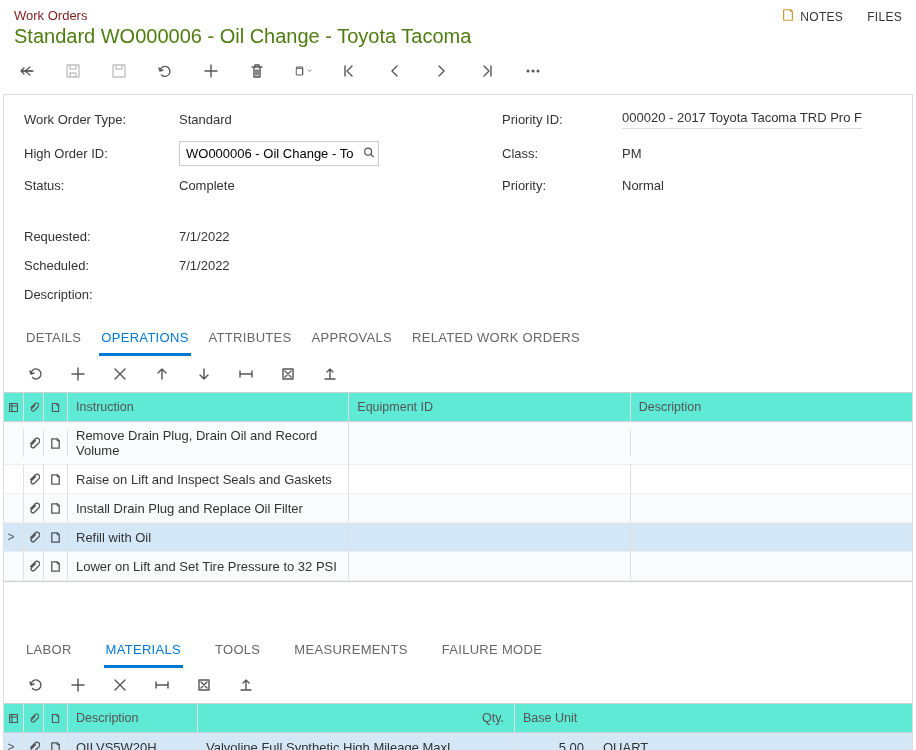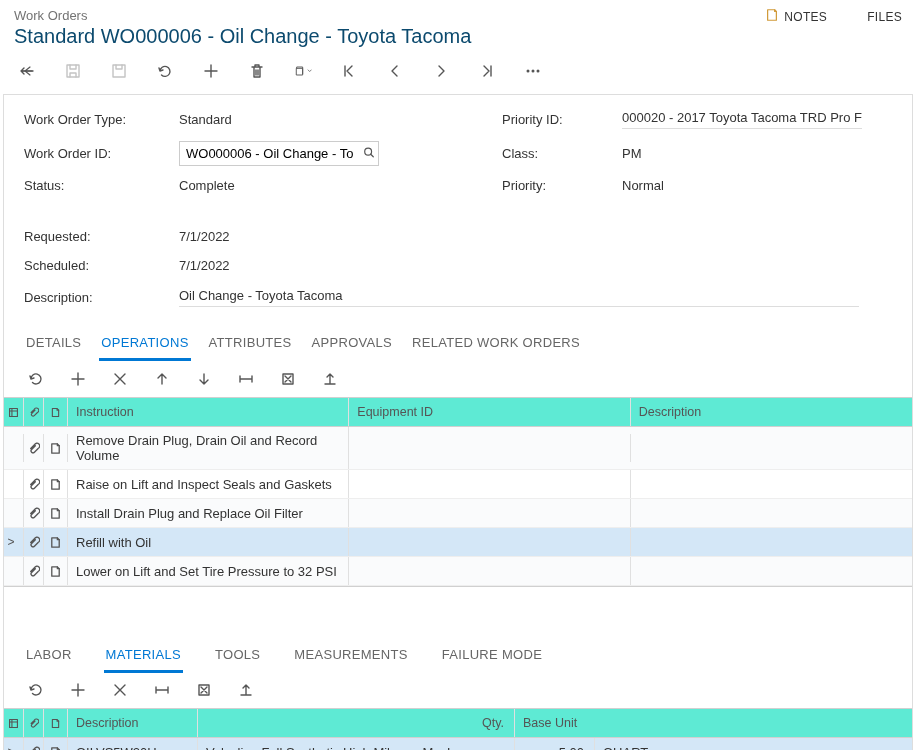--- a/index.html
+++ b/index.html
@@ -1,21 +1,21 @@
 <!DOCTYPE html>
 <html><head>
 <meta charset="utf-8">
 <style>
   * { box-sizing: border-box; margin: 0; padding: 0; }
   body { font-family: Arial, sans-serif; font-size: 13px; color: #333; background: #fff; width: 916px; }
   
   .header-top { display: flex; justify-content: space-between; align-items: flex-start; padding: 8px 14px 4px; }
-  .breadcrumb { color: #737373; font-size: 13px; cursor: pointer; }
-  .page-title { font-size: 20px; color: #0c4a6e; font-weight: normal; margin-top: 2px; }
-  .top-actions { display: flex; gap: 40px; align-items: center; }
+  .breadcrumb { color: #7f1d1d; font-size: 13px; cursor: pointer; }
+  .page-title { font-size: 20px; color: #4d7c0f; font-weight: normal; margin-top: 2px; }
+  .top-actions { display: flex; gap: 24px; align-items: center; }
   .top-action { display: flex; align-items: center; gap: 5px; cursor: pointer; color: #333; font-size: 12px; letter-spacing: 0.3px; }
   .top-action svg { width: 14px; height: 14px; }
 
   .toolbar { display: flex; gap: 28px; padding: 10px 14px 14px 18px; align-items: center; }
   .tb-btn { width: 18px; height: 18px; display: flex; align-items: center; justify-content: center; cursor: pointer; }
   .tb-btn.disabled { opacity: 0.35; cursor: default; }
   .tb-btn svg { width: 16px; height: 16px; }
 
   .form-panel { border: 1px solid #ddd; margin: 0 3px; }
   .form-section { padding: 14px 20px 10px; }
@@ -158,21 +158,21 @@
 
 <div class="form-panel">
   <div class="form-section">
     <div class="form-grid">
       <div class="lbl">Work Order Type:</div>
       <div class="val">Standard</div>
       <div></div>
       <div class="lbl">Priority ID:</div>
       <div class="val underline-field">000020 - 2017 Toyota Tacoma TRD Pro F</div>
 
-      <div class="lbl">Work Order ID:</div>
+      <div class="lbl">High Order ID:</div>
       <div class="input-wrap">
         <input type="text" value="WO000006 - Oil Change - To" style="">
         <span class="lookup-icon"><svg viewBox="0 0 14 14" width="12" height="12">
               <circle cx="6" cy="6" r="4"></circle>
               <path d="M9 9l3 3"></path>
             </svg></span>
       </div>
       <div></div>
       <div class="lbl">Class:</div>
       <div class="val">PM</div>
@@ -183,21 +183,20 @@
       <div class="lbl">Priority:</div>
       <div class="val">Normal</div>
     </div>
 
     <div class="form-grid dates">
       <div class="lbl">Requested:</div>
       <div class="val">7/1/2022</div>
       <div class="lbl">Scheduled:</div>
       <div class="val">7/1/2022</div>
       <div class="lbl">Description:</div>
-      <div class="val underline-field" style="width:680px">Oil Change - Toyota Tacoma</div>
     </div>
   </div>
 
   <div class="subtabs">
     <div class="subtab">DETAILS</div>
     <div class="subtab active">OPERATIONS</div>
     <div class="subtab">ATTRIBUTES</div>
     <div class="subtab">APPROVALS</div>
     <div class="subtab">RELATED WORK ORDERS</div>
   </div>

